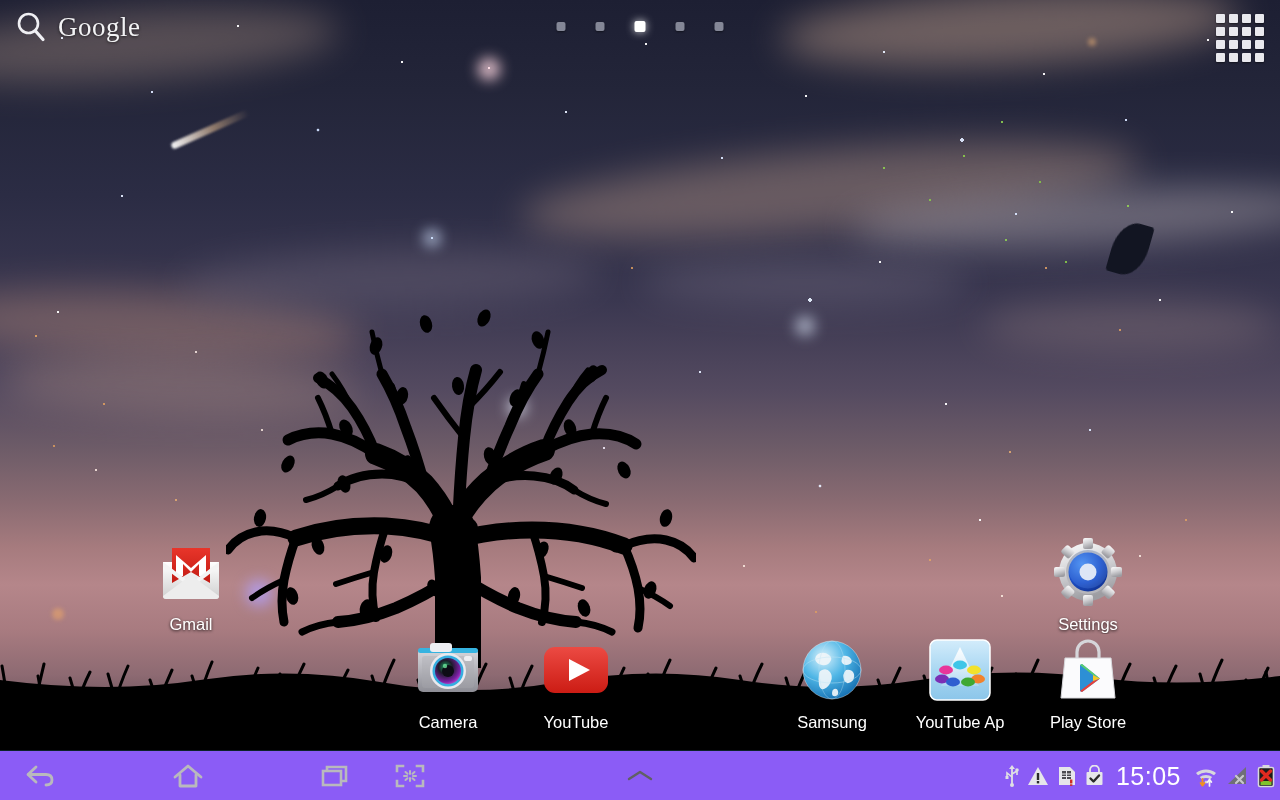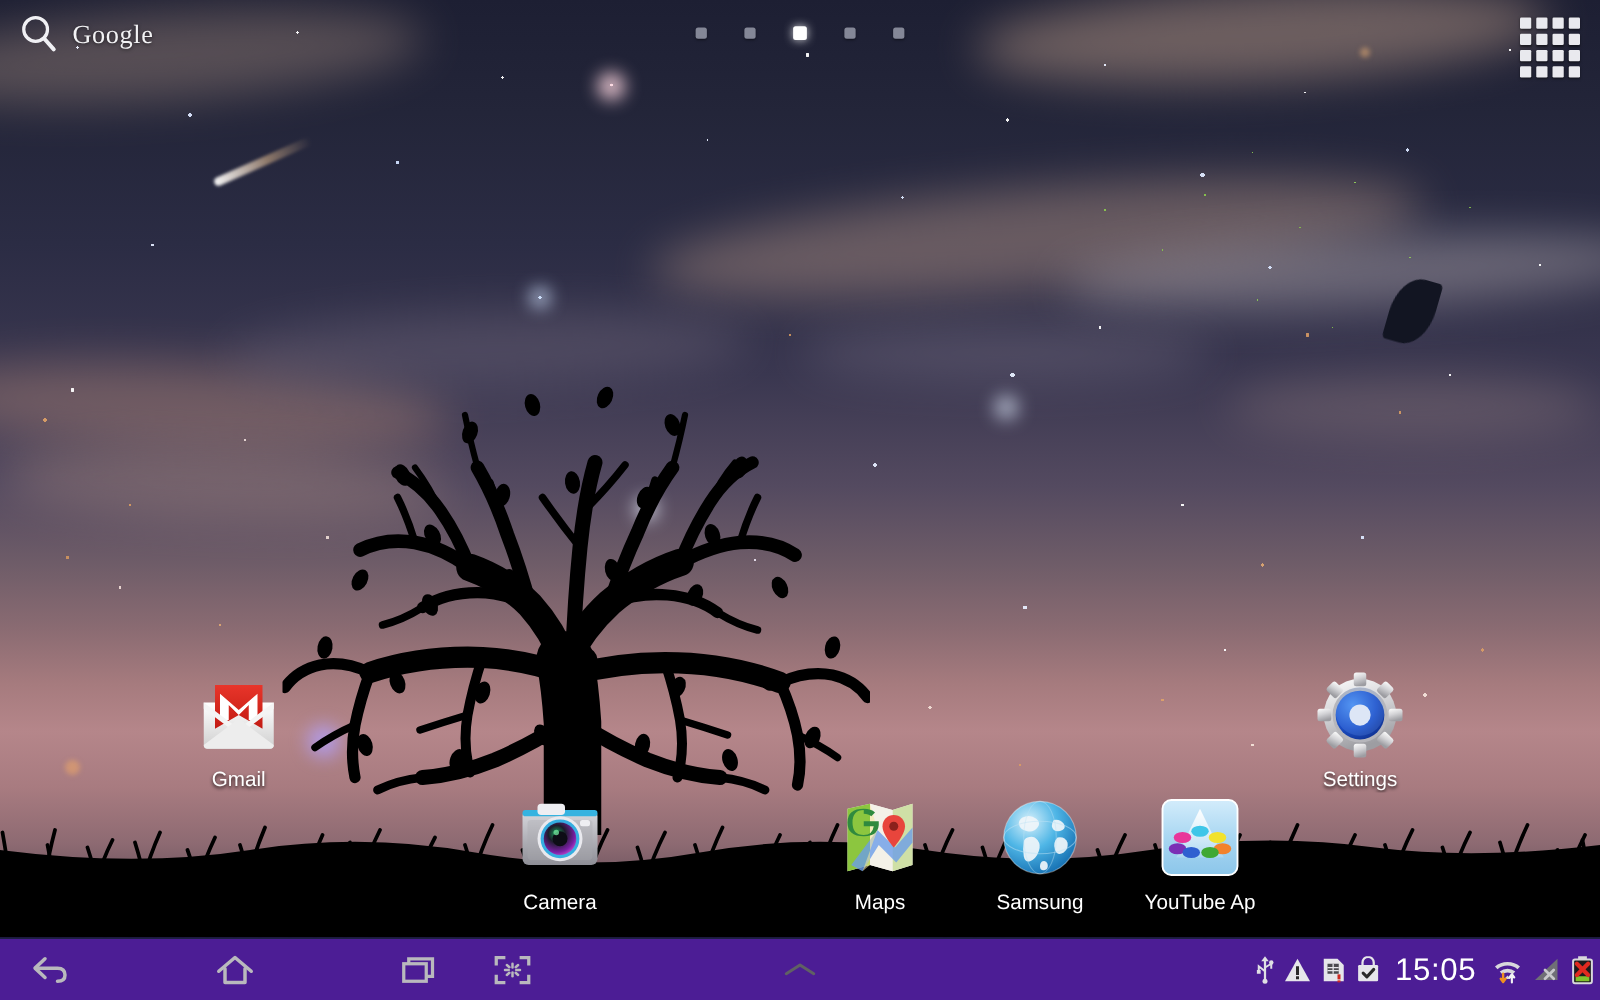--- a/index.html
+++ b/index.html
@@ -136,21 +136,21 @@
 
   
   .grass { position:absolute; left:0; bottom:0; width:1280px; height:170px; }
 
   
   #topbar { position:absolute; left:0; top:0; width:1280px; height:58px; }
 
   #google-search { position:absolute; left:14px; top:10px; display:flex;
                    align-items:center; gap:10px; cursor:pointer; }
   #google-search .glabel {
-    font-family:"Liberation Serif", serif; font-size:21px; color:#f2f2f4;
+    font-family:"Liberation Serif", serif; font-size:27px; color:#f2f2f4;
     letter-spacing:.5px; text-shadow:0 1px 3px rgba(0,0,0,.6); line-height:1;
   }
 
   #page-dots { position:absolute; left:50%; top:21px; transform:translateX(-50%);
                display:flex; gap:30px; align-items:center; }
   #page-dots .dot { width:9px; height:9px; border-radius:2px;
                     background:rgba(195,198,212,.62); box-shadow:0 1px 2px rgba(0,0,0,.45); }
   #page-dots .dot.active { background:#ffffff; width:11px; height:11px; border-radius:2px;
                            box-shadow:0 0 8px rgba(255,255,255,.85); }
 
@@ -173,21 +173,21 @@
 
   .dockicon { position:absolute; top:634px; width:116px; text-align:center; cursor:pointer; }
   .dockicon .art { width:72px; height:72px; margin:0 auto; position:relative; }
   .dockicon .lbl {
     margin-top:6px; font-size:16.5px; color:#fff; white-space:nowrap;
     overflow:hidden; text-overflow:clip; text-shadow:0 1px 3px rgba(0,0,0,.9); line-height:20px;
   }
 
   
   #navbar { position:absolute; left:0; bottom:0; width:1280px; height:50px;
-            background:#4c1d95; border-top:1px solid #0c2228; }
+            background:#8b5cf6; border-top:1px solid #0c2228; }
   .navbtn { position:absolute; top:0; height:50px; width:72px;
             display:flex; align-items:center; justify-content:center; cursor:pointer; }
   #nav-back   { left:4px; }
   #nav-home   { left:152px; }
   #nav-recent { left:300px; }
   #nav-capture{ left:374px; }
   #nav-tray   { left:604px; width:72px; }
 
   #statusbar { position:absolute; right:4px; top:0; height:50px;
                display:flex; align-items:center; gap:7px; cursor:pointer; }
@@ -492,38 +492,36 @@
         <circle cx="36" cy="37" r="15.5" fill="#35aee0"></circle>
         <circle cx="36" cy="37" r="13" fill="url(#lensG)"></circle>
         <circle cx="36" cy="37" r="6" fill="#0d0d16"></circle>
         <circle cx="33" cy="32" r="2.2" fill="#6ee29a" opacity=".8"></circle>
         <rect x="52" y="22" width="8" height="5" rx="2" fill="#eeeef2"></rect>
       </svg>
     </div>
     <div class="lbl">Camera</div>
   </div>
 
-
-  <div class="dockicon" style="left:646px">
+  <div class="dockicon" style="left:518px">
     <div class="art">
       <svg viewBox="0 0 72 72" width="72" height="72">
-        <path d="M10 13 L28 9 L46 14 L62 9 L62 58 L46 63 L28 58 L10 63 Z" fill="#f2efe6"></path>
-        <path d="M10 13 L28 9 L28 58 L10 63 Z" fill="#8cc63f"></path>
-        <path d="M46 14 L62 9 L62 58 L46 63 Z" fill="#cfe0a6"></path>
-        <path d="M28 9 L46 14 L46 63 L28 58 Z" fill="#f4f1e8"></path>
-        <path d="M13 58 L34 30 L48 44 L62 28 L62 40 L49 56 L35 42 L22 63 Z" fill="#6c9ee8" opacity=".8"></path>
-        <path d="M28 9 L34 30 L22 63 L28 58 Z" fill="#f6e79a" opacity=".55"></path>
-        <path d="M23 14 q-9 0 -9 10 q0 10 9 10 q7 0 8 -7 l-8 0 l0 -4 l12 0 q1 12 -12 12
-                 q-13 0 -13 -11 q0 -11 13 -11 q6 0 9 3 l-3 3 q-2 -2 -6 -2 z" fill="#2f8a3e"></path>
-        <path d="M47 18 a9 9 0 0 1 9 9 c0 7 -9 17 -9 17 s-9 -10 -9 -17 a9 9 0 0 1 9 -9 z" fill="#e8453c"></path>
-        <circle cx="47" cy="27" r="3.6" fill="#8c211c"></circle>
-      </svg>
-    </div>
-    <div class="lbl">Maps</div>
-  </div>
+        <defs>
+            <linearGradient id="ytG" x1="0" y1="0" x2="0" y2="1">
+          <stop offset="0" stop-color="#ec4a43"></stop>
+              <stop offset="1" stop-color="#cc1c14"></stop>
+        </linearGradient>
+          </defs>
+        <rect x="4" y="13" width="64" height="46" rx="11" fill="url(#ytG)"></rect>
+        <path d="M29 25 L50 36 L29 47 Z" fill="#ffffff"></path>
+      </svg>
+    </div>
+    <div class="lbl">YouTube</div>
+  </div>
+
 
   <div class="dockicon" style="left:774px">
     <div class="art">
       <svg viewBox="0 0 72 72" width="72" height="72">
         <defs>
             <radialGradient id="globeG" cx="0.35" cy="0.28" r="0.85">
           <stop offset="0" stop-color="#d7f0fb"></stop>
               <stop offset="0.45" stop-color="#4fb6e6"></stop>
           <stop offset="1" stop-color="#0a62a8"></stop>
         </radialGradient>
@@ -567,20 +565,33 @@
           <ellipse cx="18" cy="45" rx="7" ry="4.4" fill="#7b2fb5"></ellipse>
           <ellipse cx="54" cy="45" rx="7" ry="4.4" fill="#f2822c"></ellipse>
           <ellipse cx="29" cy="48" rx="7" ry="4.4" fill="#2f5fd0"></ellipse>
           <ellipse cx="44" cy="48" rx="7" ry="4.4" fill="#3fa832"></ellipse>
         </g>
       </svg>
     </div>
     <div class="lbl">YouTube Ap</div>
   </div>
 
+  <div class="dockicon" style="left:1030px">
+    <div class="art">
+      <svg viewBox="0 0 72 72" width="72" height="72">
+        <path d="M25 26 L25 18 a11 11 0 0 1 22 0 L47 26" fill="none" stroke="#d6d6da" stroke-width="3.2"></path>
+        <path d="M13 24 L59 24 L63 64 L9 64 Z" fill="#fbfbfd" stroke="#d8d8dc" stroke-width="1"></path>
+        <path d="M28 31 L28 57 L30 58 L48 44.5 L30 30 Z" fill="#2d8fd5"></path>
+        <path d="M28 31 L41 41 L48 44.5 L30 30 Z" fill="#5ccf6e"></path>
+        <path d="M28 57 L41 47 L48 44.5 L30 58 Z" fill="#e8403a"></path>
+        <path d="M41 41 L48 44.5 L41 47 Z" fill="#f5c828"></path>
+      </svg>
+    </div>
+    <div class="lbl">Play Store</div>
+  </div>
 
   <div id="navbar">
 
     <div class="navbtn" id="nav-back">
       <svg width="34" height="30" viewBox="0 0 34 30">
         <path d="M13 6 L5 13.5 L13 21" fill="none" stroke="#b9b9bd" stroke-width="2.8" stroke-linecap="round" stroke-linejoin="round"></path>
         <path d="M5.5 13.5 L23 13.5 Q29 13.5 29 19 Q29 24 23 24" fill="none" stroke="#b9b9bd" stroke-width="2.8" stroke-linecap="round"></path>
       </svg>
     </div>
 

